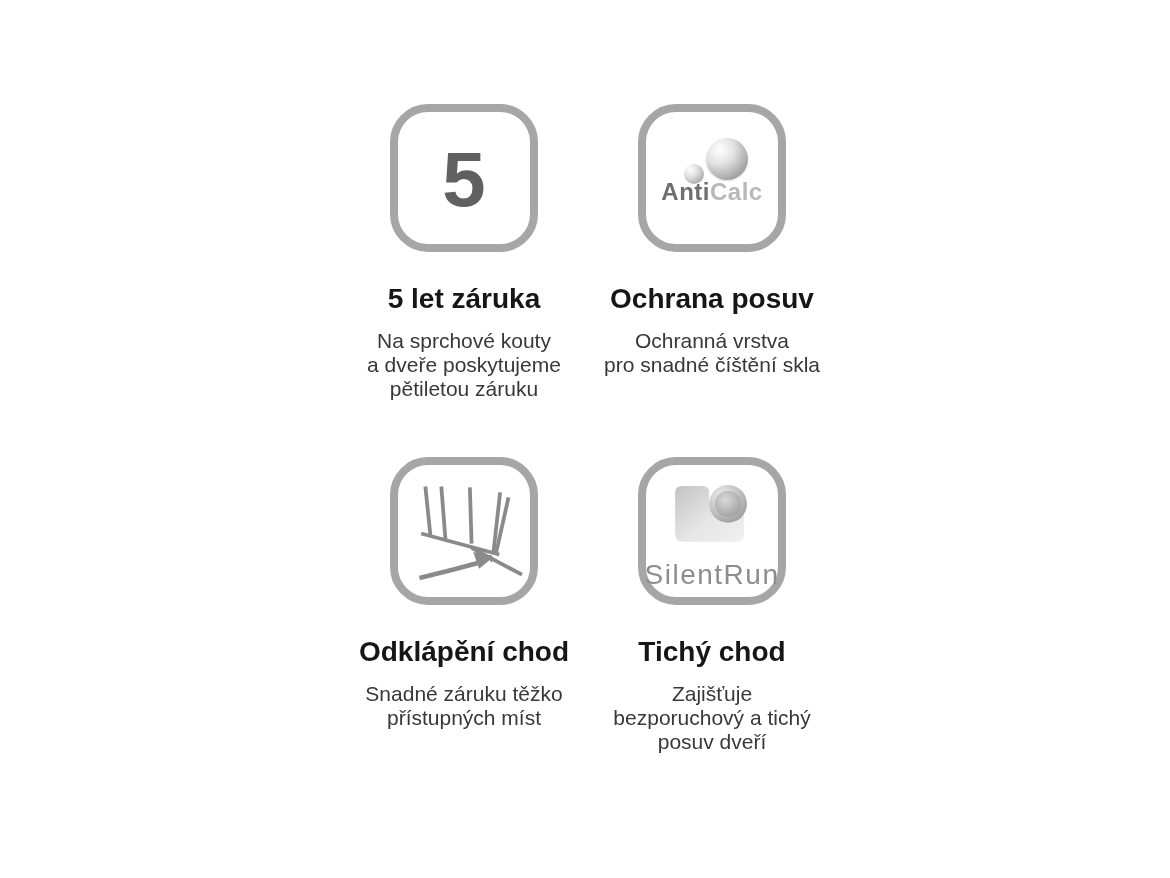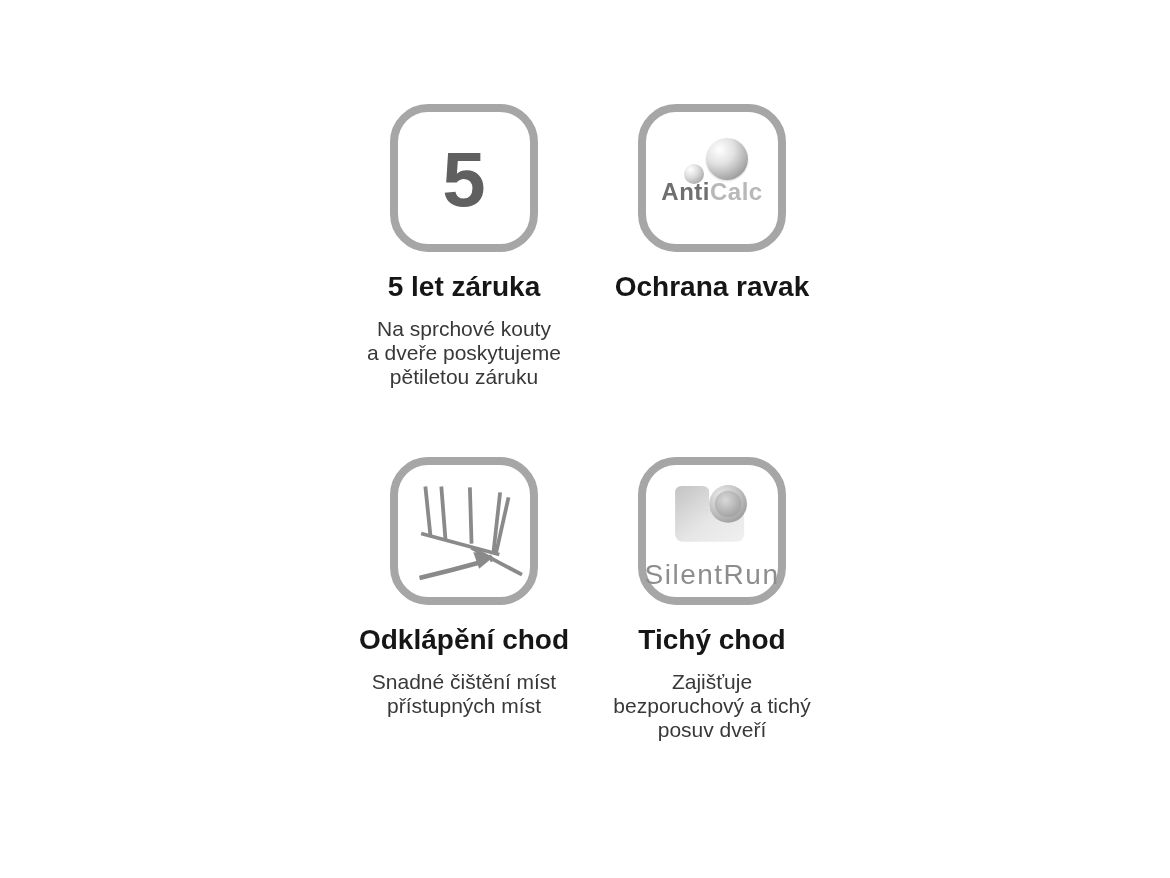--- a/index.html
+++ b/index.html
@@ -38,21 +38,21 @@
 
   .badge-word-silent {
     font-size:28px; line-height:1; margin-top:6px; font-weight:400;
     letter-spacing:1.5px; color:#8d8d8d; white-space:nowrap;
   }
   .icon-art { display:block; }
   .icon-art-tilt { margin-top:0; }
   .silent-art { margin-top:10px; }
 
   .feature-title {
-    margin-top:20px; font-size:28px; font-weight:700; color:#161616;
+    margin-top:32px; font-size:28px; font-weight:700; color:#161616;
     line-height:30px; white-space:nowrap;
   }
   .feature-desc {
     margin-top:15px; font-size:21px; font-weight:400; color:#383838;
     line-height:24px; text-align:center; white-space:pre-line;
   }
 
   .brand-logo {
     position:absolute; left:738px; top:800px; line-height:1;
     font-weight:700; white-space:nowrap; user-select:none;
@@ -76,21 +76,23 @@
   </div>
 
   <div class="cell cell-tr">
     <div class="badge">
       <span class="bubble bubble-big"></span>
       <span class="bubble bubble-small"></span>
       <div class="badge-word">
         <span class="word-dark">Anti</span><span class="word-light">Calc</span>
       </div>
     </div>
-    <div class="feature-title">Ochrana ravak</div>
+    <div class="feature-title">Ochrana posuv</div>
+    <div class="feature-desc">Ochranná vrstva
+pro snadné číštění skla</div>
   </div>
 
   <div class="cell cell-bl">
     <div class="badge">
       <svg class="icon-art icon-art-tilt" width="126" height="126" viewBox="0 0 150 150">
         <g stroke="#8a8a8a" stroke-width="4.5" fill="none" stroke-linecap="butt">
           <path d="M29,22 L35,80"></path>
           <path d="M48,22 L53,86"></path>
           <path d="M82,23 L84,90"></path>
           <path d="M118,29 L110,101"></path>
@@ -98,21 +100,21 @@
           <path d="M24,78 L117,103"></path>
           <path d="M84,95 L144,127"></path>
           <path d="M90,100 l4,7"></path>
           <path d="M105,104 l4,7"></path>
           <path d="M22,131 Q60,122 96,112" stroke-width="5.5"></path>
         </g>
         <polygon points="110,106 86,100 93,120" fill="#8a8a8a"></polygon>
       </svg>
     </div>
     <div class="feature-title">Odklápění chod</div>
-    <div class="feature-desc">Snadné čištění míst
+    <div class="feature-desc">Snadné záruku těžko
 přístupných míst</div>
   </div>
 
   <div class="cell cell-br">
     <div class="badge">
       <svg class="icon-art silent-art" width="104" height="72" viewBox="0 0 110 76">
         <defs>
           <linearGradient id="srBody" x1="0" y1="0" x2="1" y2="1">
             <stop offset="0" stop-color="#c3c3c3"></stop>
             <stop offset="0.55" stop-color="#e6e6e6"></stop>

